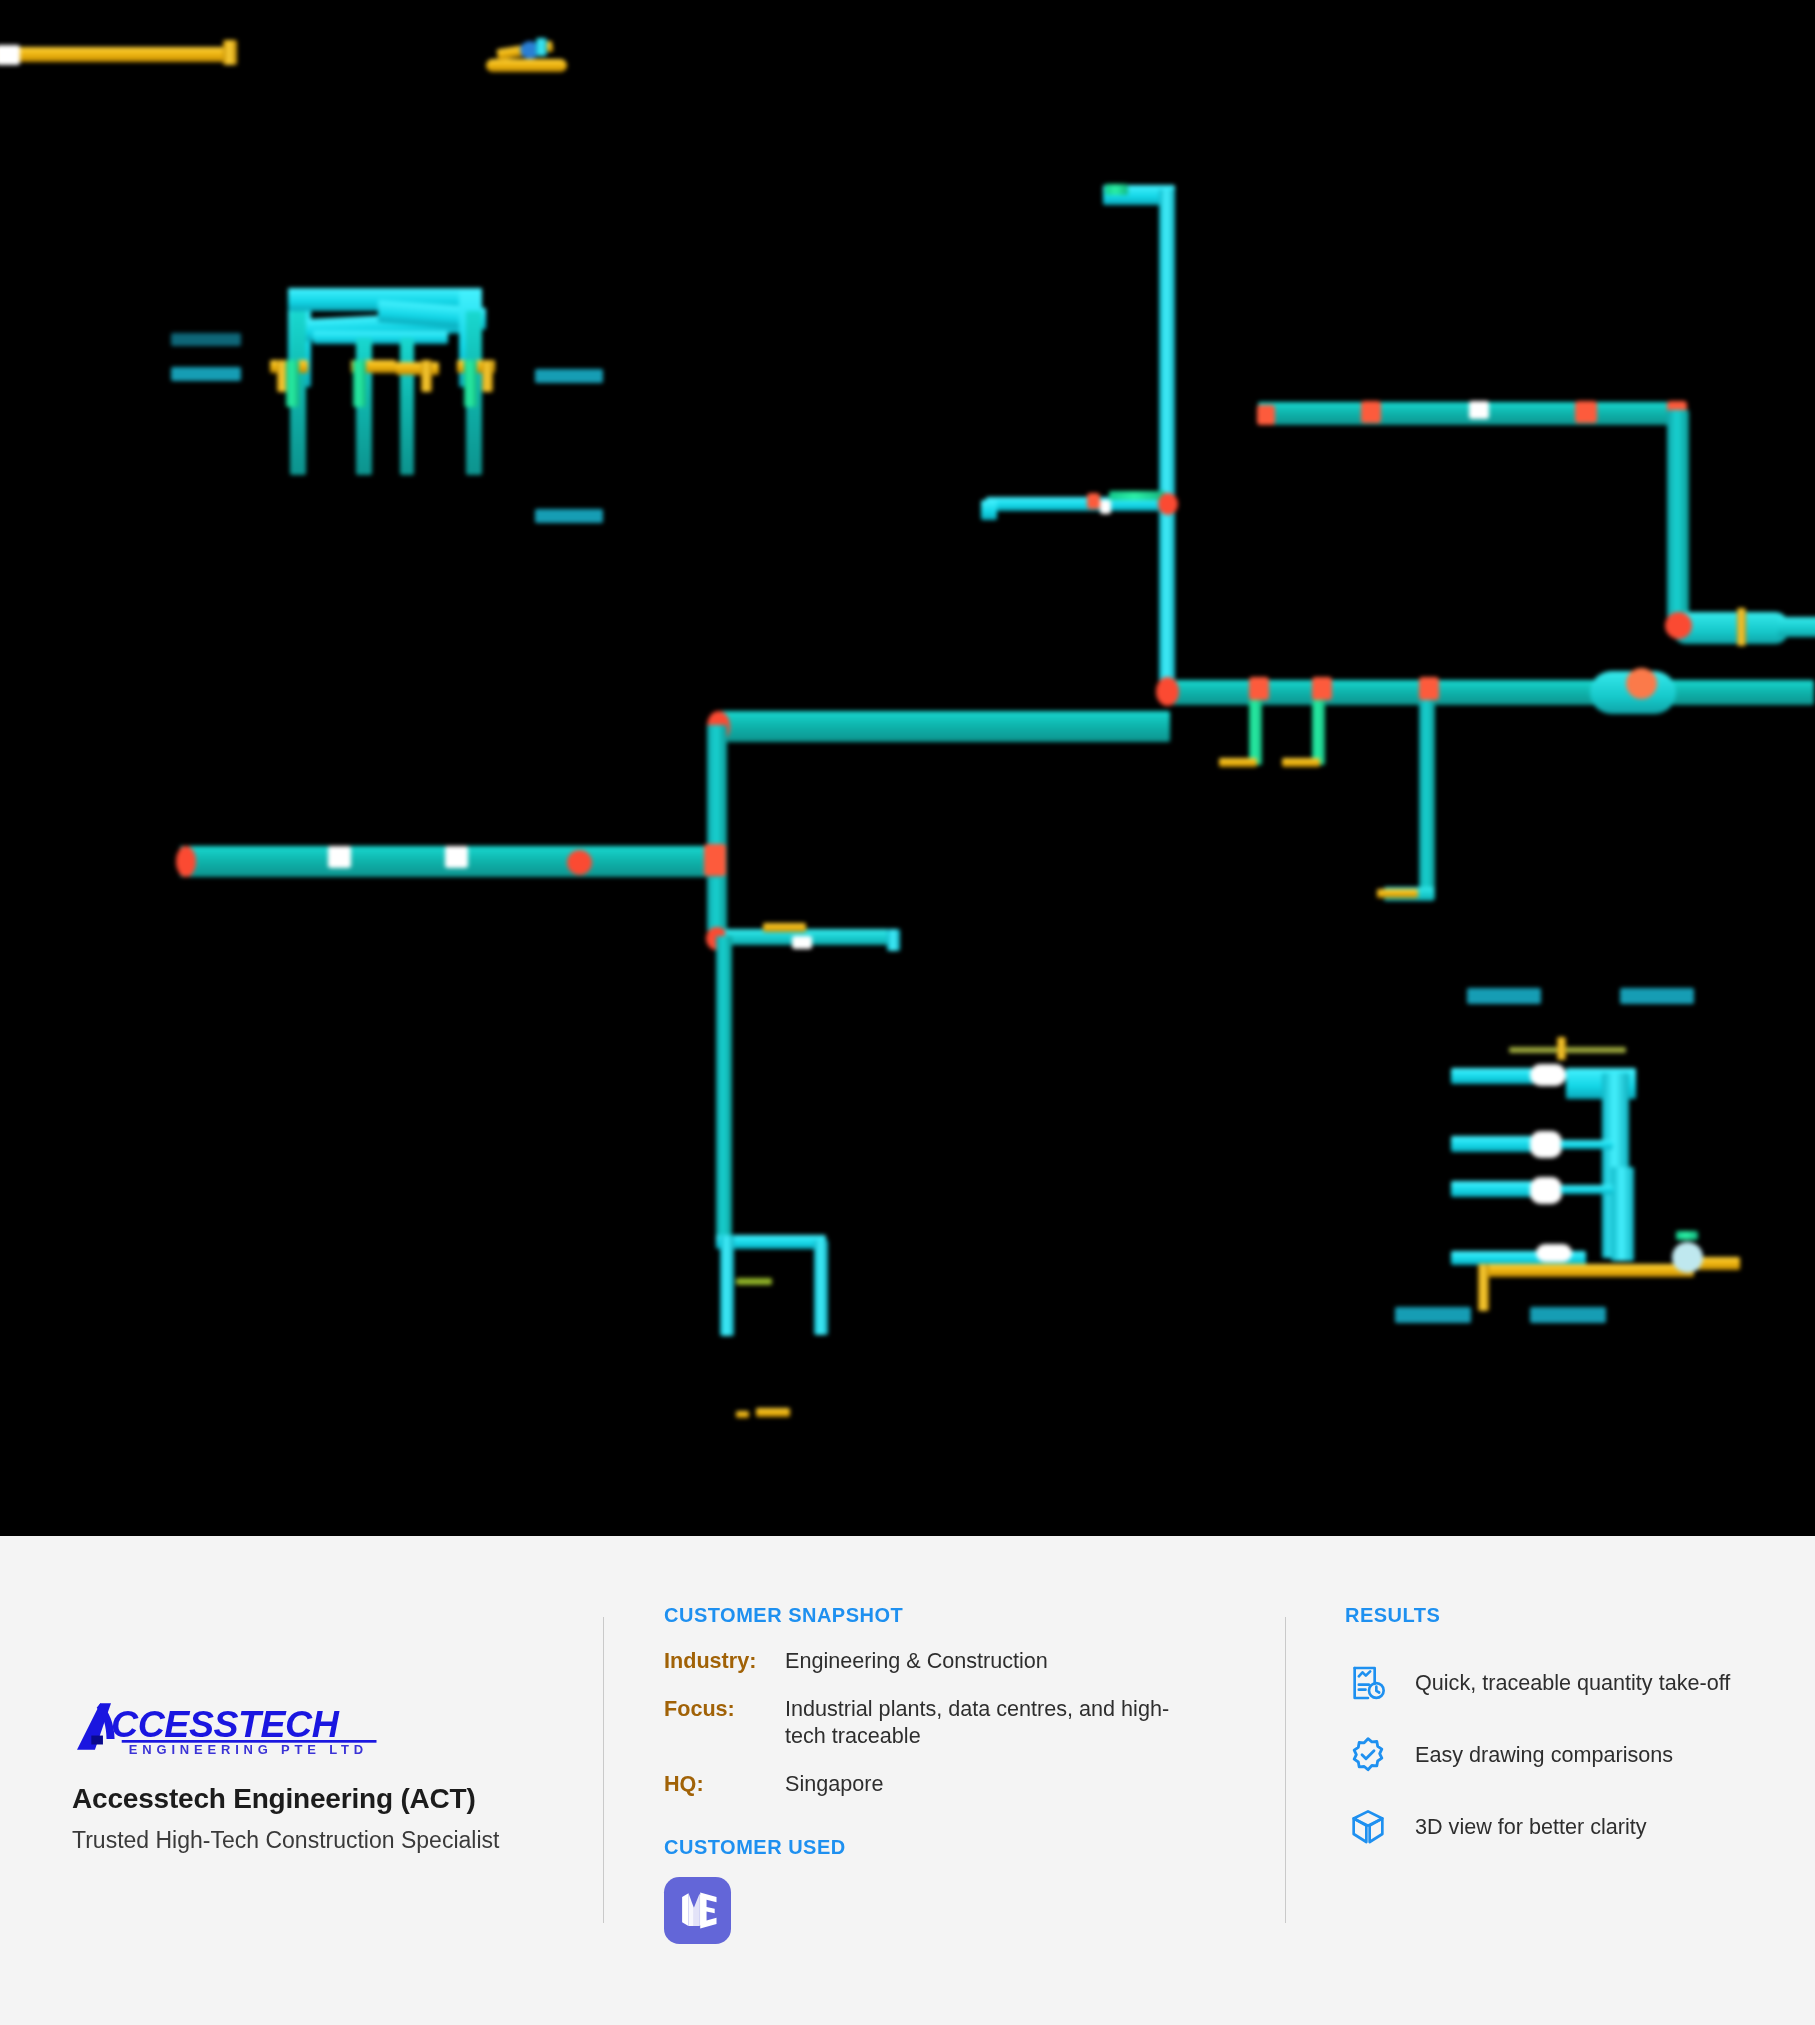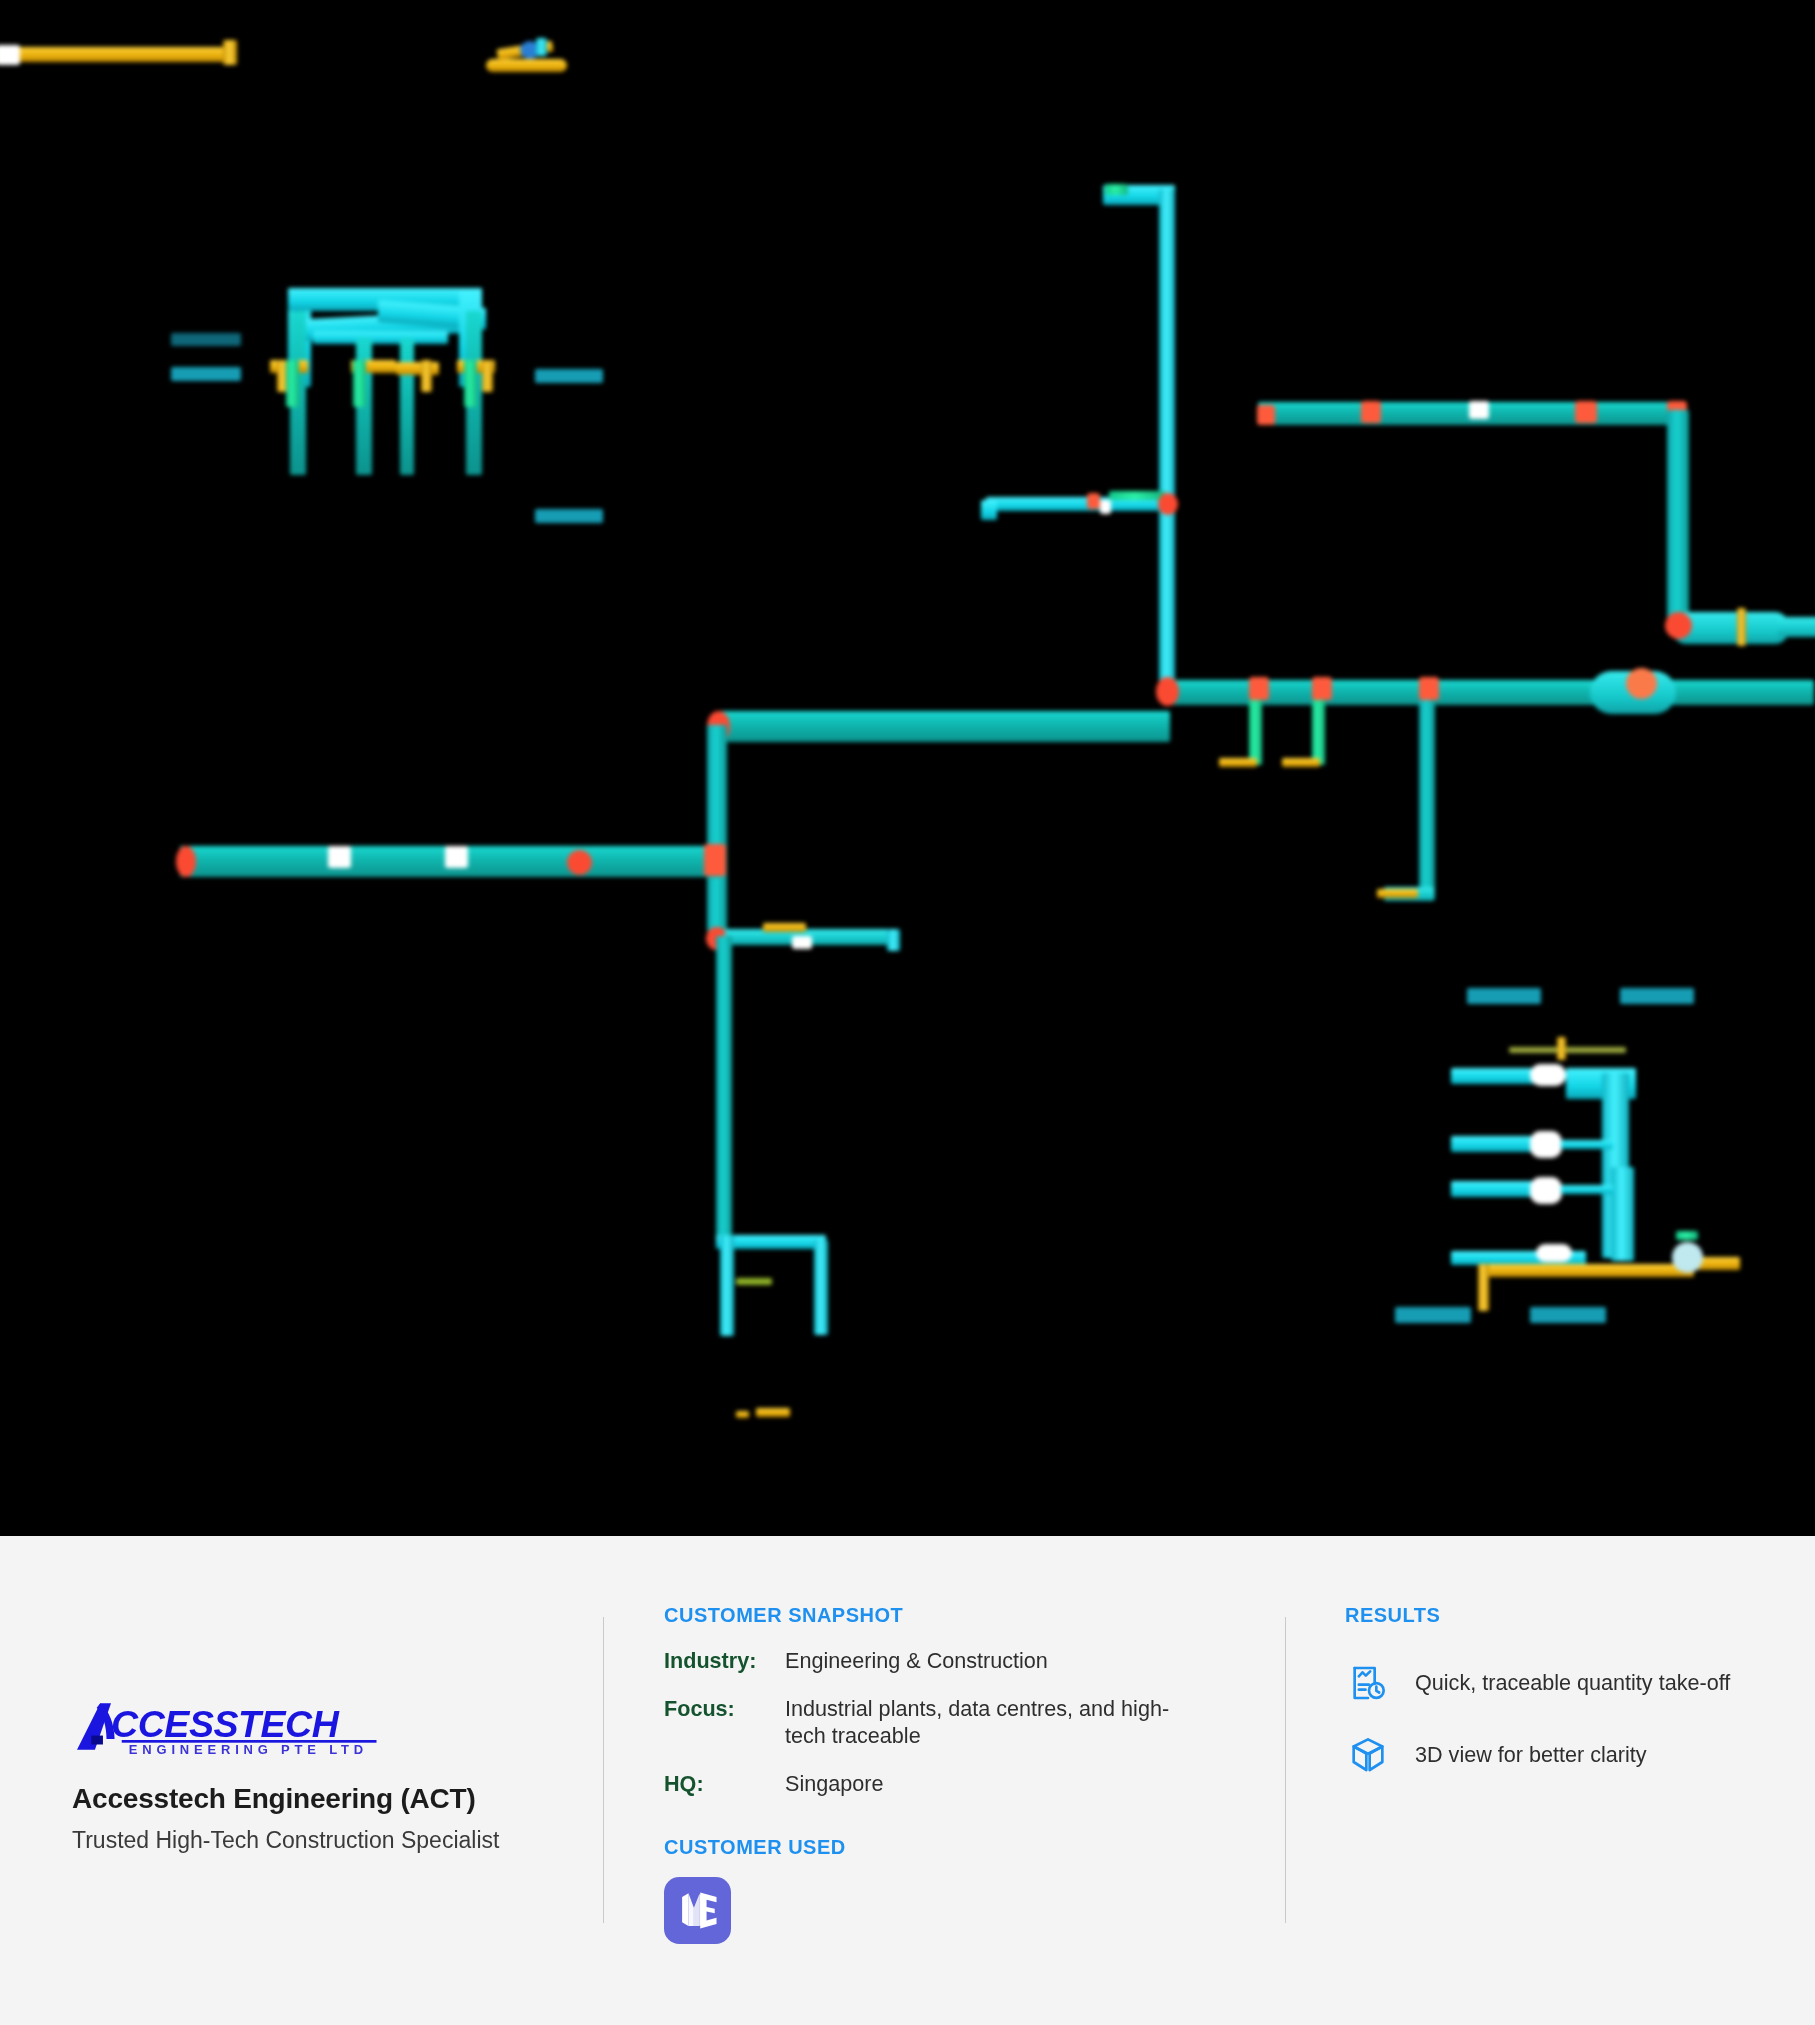--- a/index.html
+++ b/index.html
@@ -58,21 +58,21 @@
 
   
   .col-mid { position:absolute; left:664px; top:68px; width:576px; }
   .sec-head {
     font-size:20px; font-weight:bold; color:#1e90f0;
     letter-spacing:0.5px; margin-bottom:20px;
   }
   .snap-row { display:flex; margin-bottom:20px; }
   .snap-row:last-child { margin-bottom:0; }
   .snap-key {
-    width:121px; flex:0 0 121px; font-size:21.6px; font-weight:bold; color:#14532d;
+    width:121px; flex:0 0 121px; font-size:21.6px; font-weight:bold; color:#a16207;
     line-height:1.28;
   }
   .snap-val { font-size:21.6px; color:#2e2e2e; line-height:1.28; }
   .product-head { margin-top:38px; margin-bottom:18px; }
   .me-logo { width:67px; height:67px; border-radius:15.3px; background:#6366d8;
              position:relative; display:block; }
 
   
   .col-right { position:absolute; left:1345px; top:68px; width:450px; }
   .res-list { margin-top:7.2px; }
@@ -294,20 +294,29 @@
               <path d="M6.5 8l2.2-2.4 2 2 2.6-2.6"></path>
               <path d="M6.5 13h6"></path>
                 <path d="M6.5 16h4"></path>
               <circle cx="17" cy="16.5" r="4.4"></circle>
                 <path d="M17 14.2v2.5l1.7 1"></path>
             </svg>
           </div>
           <div class="res-text">Quick, traceable quantity take-off</div>
         </div>
 
+        <div class="res-item">
+          <div class="res-icon">
+            <svg width="40" height="40" viewBox="0 0 24 24" fill="none" stroke="#1e90f0" stroke-width="1.7" stroke-linecap="round" stroke-linejoin="round">
+              <path d="M12 2.2l2.3 1.9 3-0.2 0.5 2.9 2.5 1.7-1.3 2.7 1.3 2.7-2.5 1.7-0.5 2.9-3-0.2L12 20.8l-2.3-1.9-3 0.2-0.5-2.9-2.5-1.7 1.3-2.7L3.7 9.1l2.5-1.7 0.5-2.9 3 0.2z"></path>
+              <path d="M8.4 11.9l2.4 2.4 4.8-4.9"></path>
+            </svg>
+          </div>
+          <div class="res-text">Easy drawing comparisons</div>
+        </div>
 
         <div class="res-item">
           <div class="res-icon">
             <svg width="40" height="40" viewBox="0 0 24 24" fill="none" stroke="#1e90f0" stroke-width="1.6" stroke-linecap="round" stroke-linejoin="round">
               <path d="M12 2.6l8.6 4.3L12 11.2 3.4 6.9z"></path>
               <path d="M3.4 6.9v9.3L11 21V11.2z"></path>
               <path d="M20.6 6.9v9.3L13 21V11.2z"></path>
             </svg>
           </div>
           <div class="res-text">3D view for better clarity</div>

